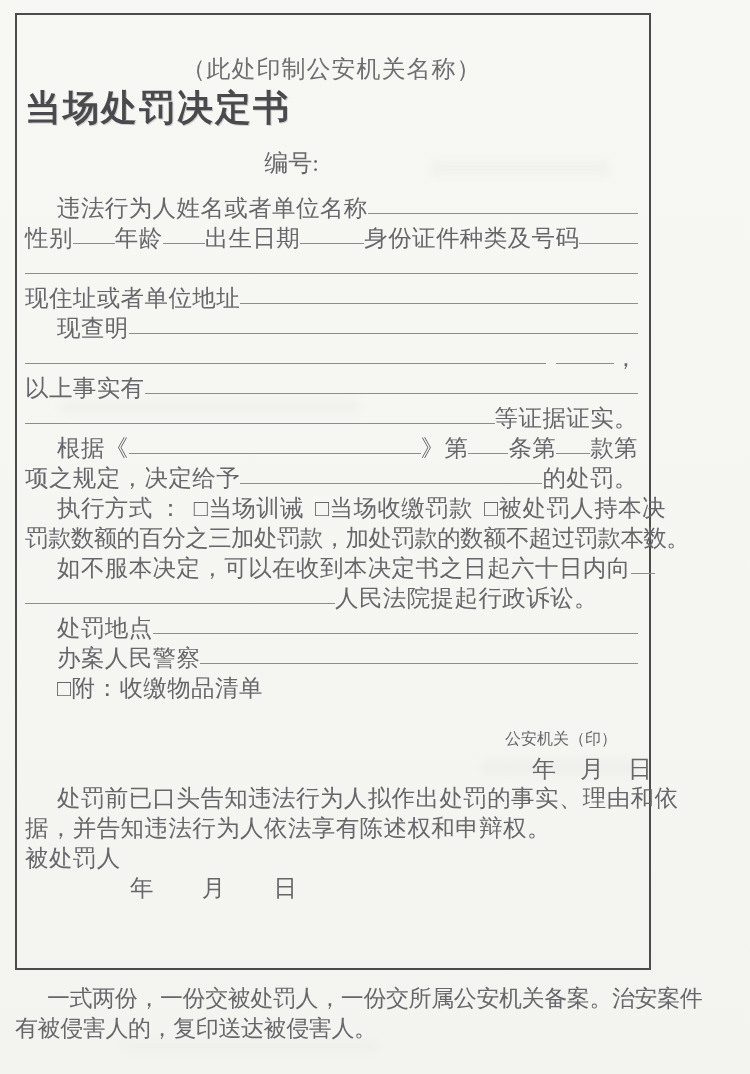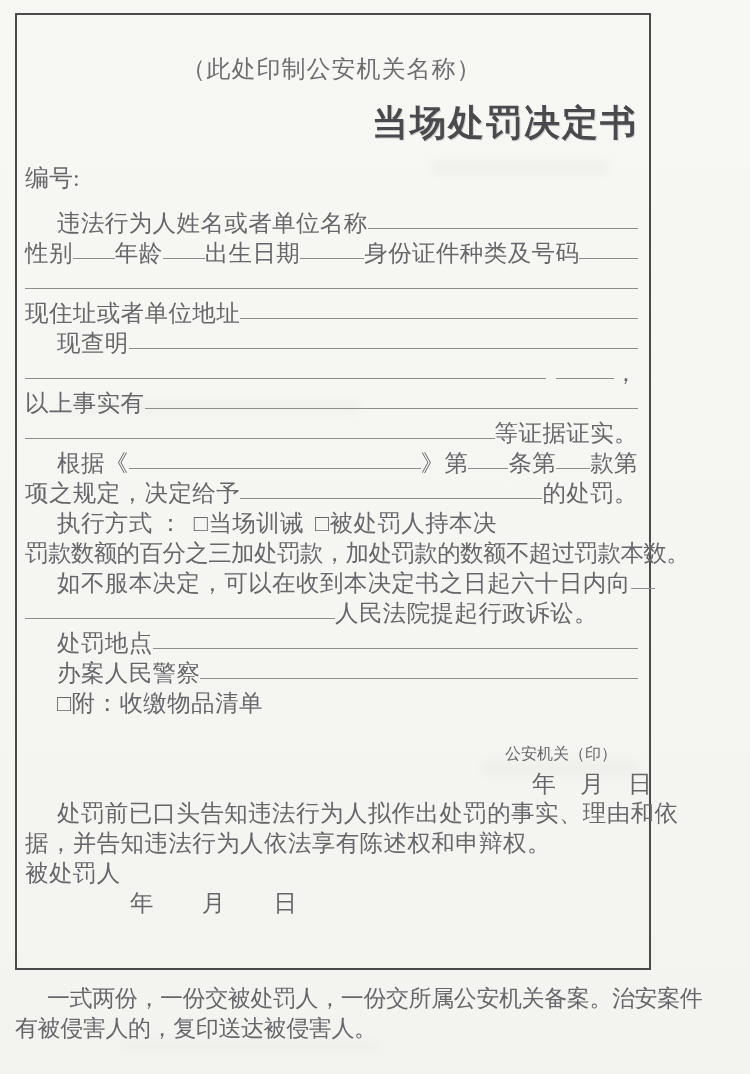--- a/index.html
+++ b/index.html
@@ -24,27 +24,27 @@
   .form-border {
     position:absolute; left:15px; top:13px; width:636px; height:957px;
     border:2px solid #4b4b4b;
     padding:0 11px 0 8px;
   }
   .agency-note {
     margin-top:40px; text-align:center;
     font-size:24px; line-height:28px; letter-spacing:1px; color:#6e6e72;
   }
   .doc-title {
-    margin-top:18px; text-align:right;
+    margin-top:3px; text-align:left;
     font-size:36px; line-height:44px; font-weight:bold;
     letter-spacing:2px; color:#4a4a4e;
     text-shadow:1px 1px 0 rgba(90,90,95,.25);
   }
   .number-row {
-    margin-top:18px; height:30px; text-align:left; padding-right:80px;
+    margin-top:18px; height:30px; text-align:center; padding-right:80px;
     font-size:24px; line-height:30px;
   }
   .body { margin-top:16px; }
   .row {
     display:flex; 
     height:30px; font-size:23.5px; line-height:29px;
     white-space:nowrap; letter-spacing:.4px;
   }
   .row .t { flex:0 0 auto; }
   .ind { padding-left:32px; }
@@ -146,20 +146,21 @@
 
       <div class="row">
         <span class="t">项之规定，决定给予</span>
         <span class="u uf"></span>
         <span class="t">的处罚。</span>
       </div>
 
       <div class="row ind">
         <span class="t">执行方式 ：</span>
         <span class="t opt">□当场训诫</span>
+        <span class="t opt">□当场收缴罚款</span>
         <span class="t opt">□被处罚人持本决</span>
       </div>
 
 
       <div class="row tight">
         <span class="t">罚款数额的百分之三加处罚款，加处罚款的数额不超过罚款本数。</span>
       </div>
 
       <div class="row ind">
         <span class="t">如不服本决定，可以在收到本决定书之日起六十日内向</span>

